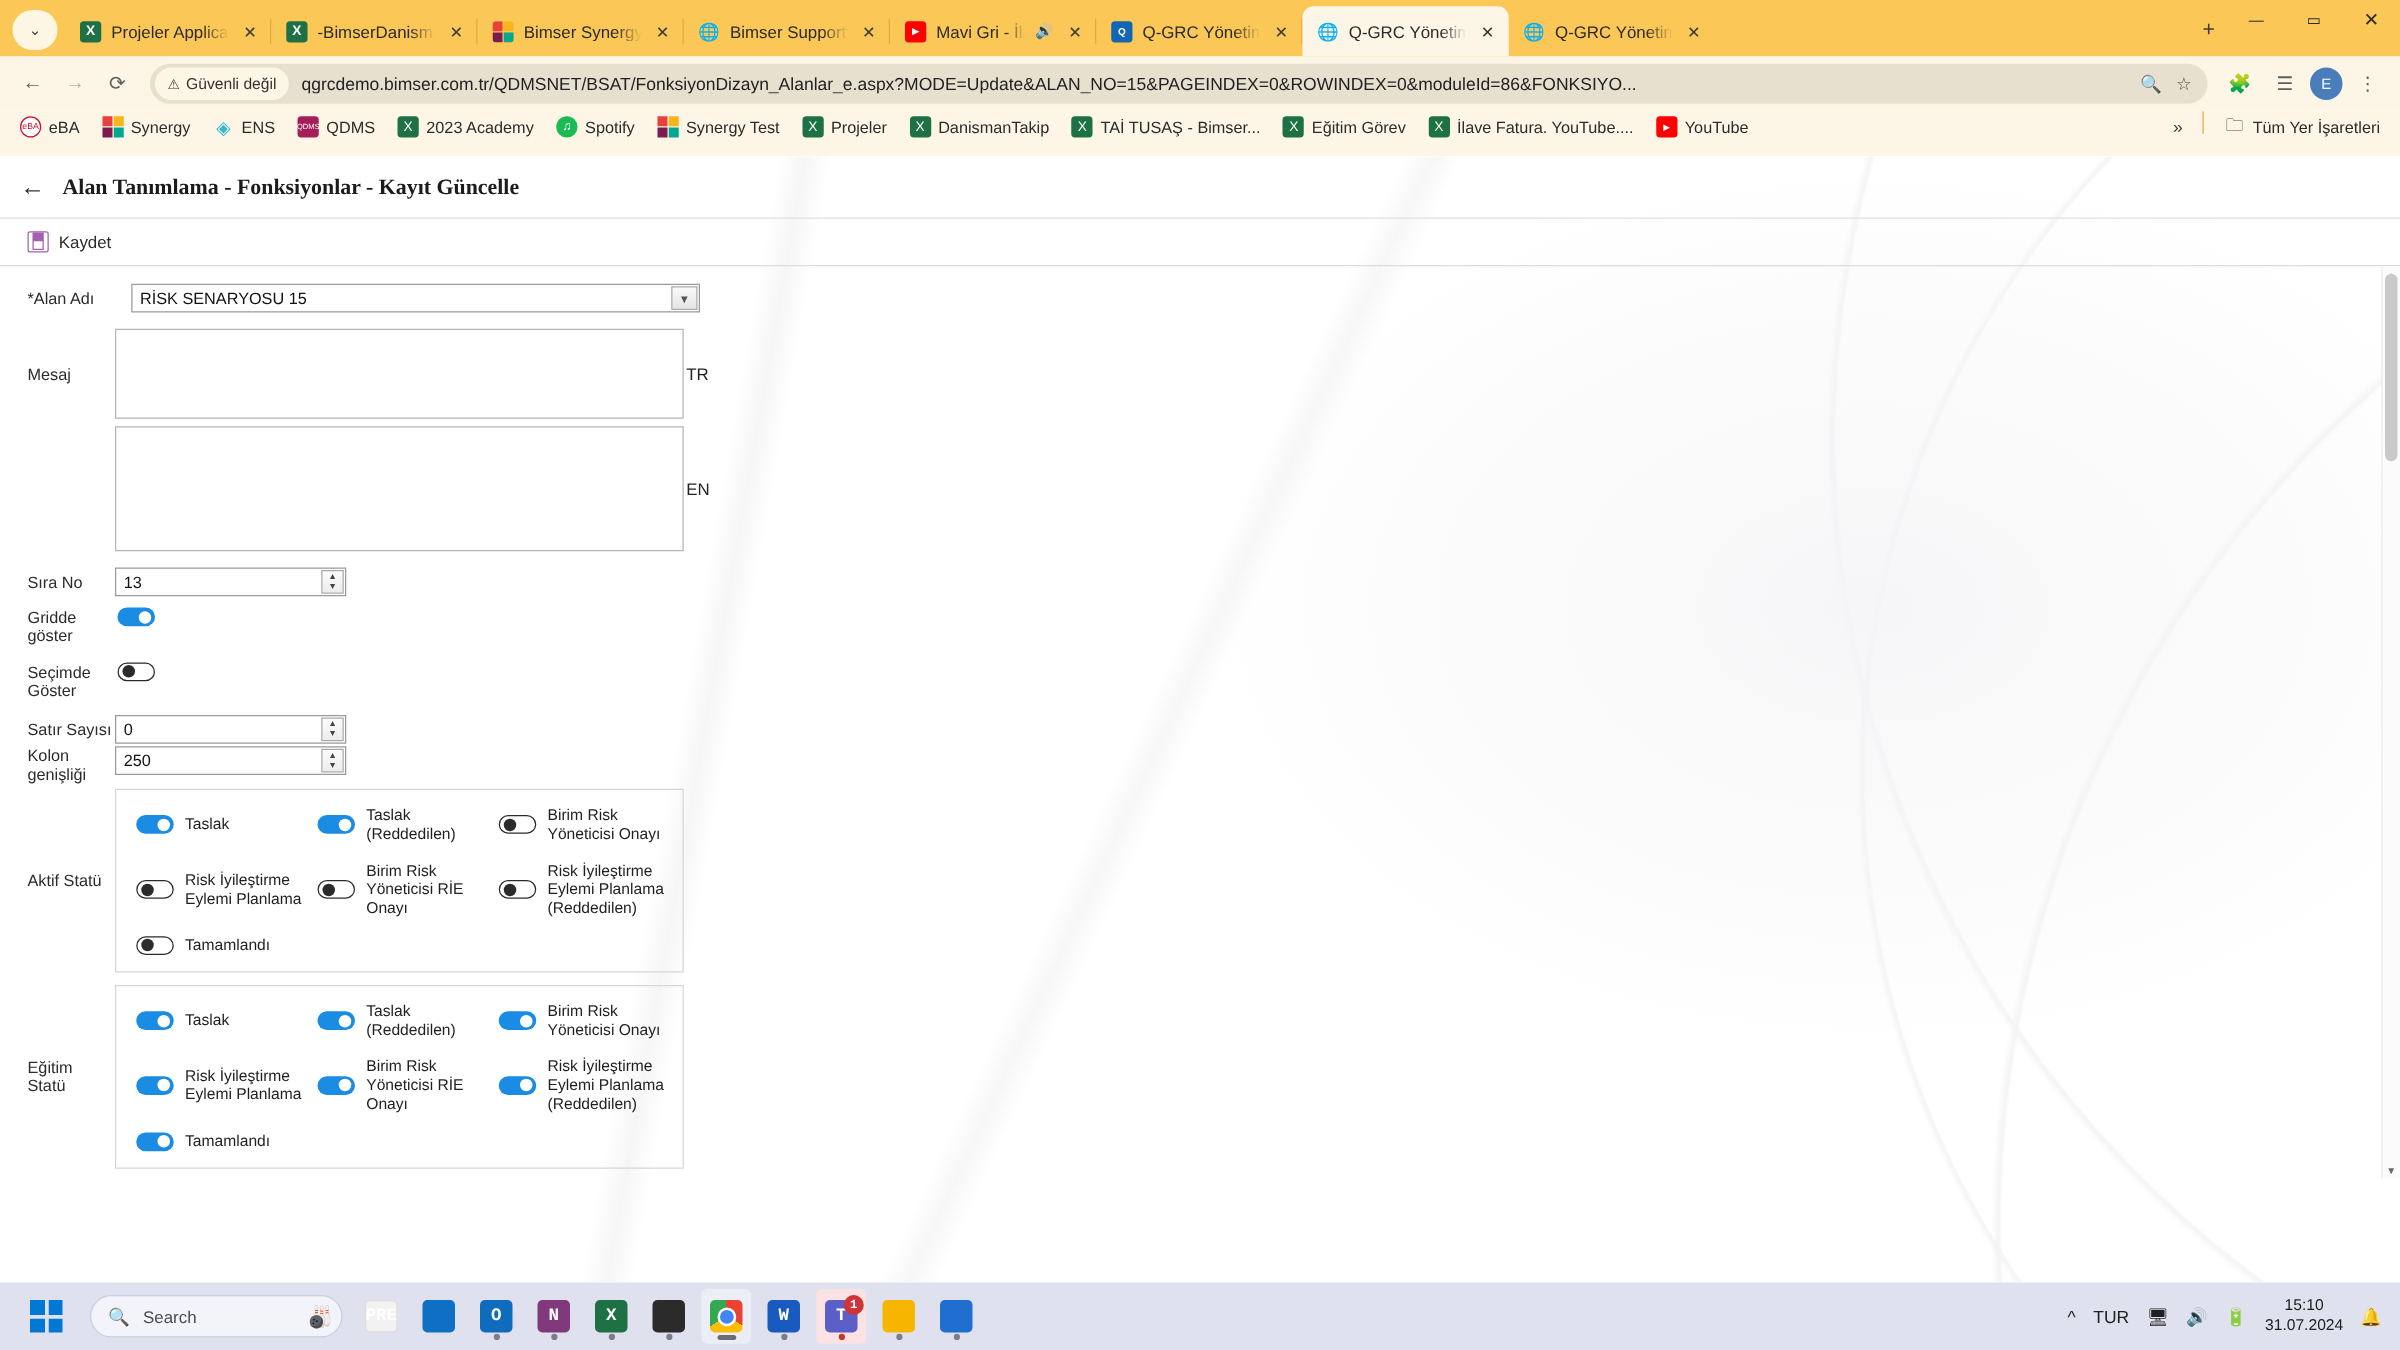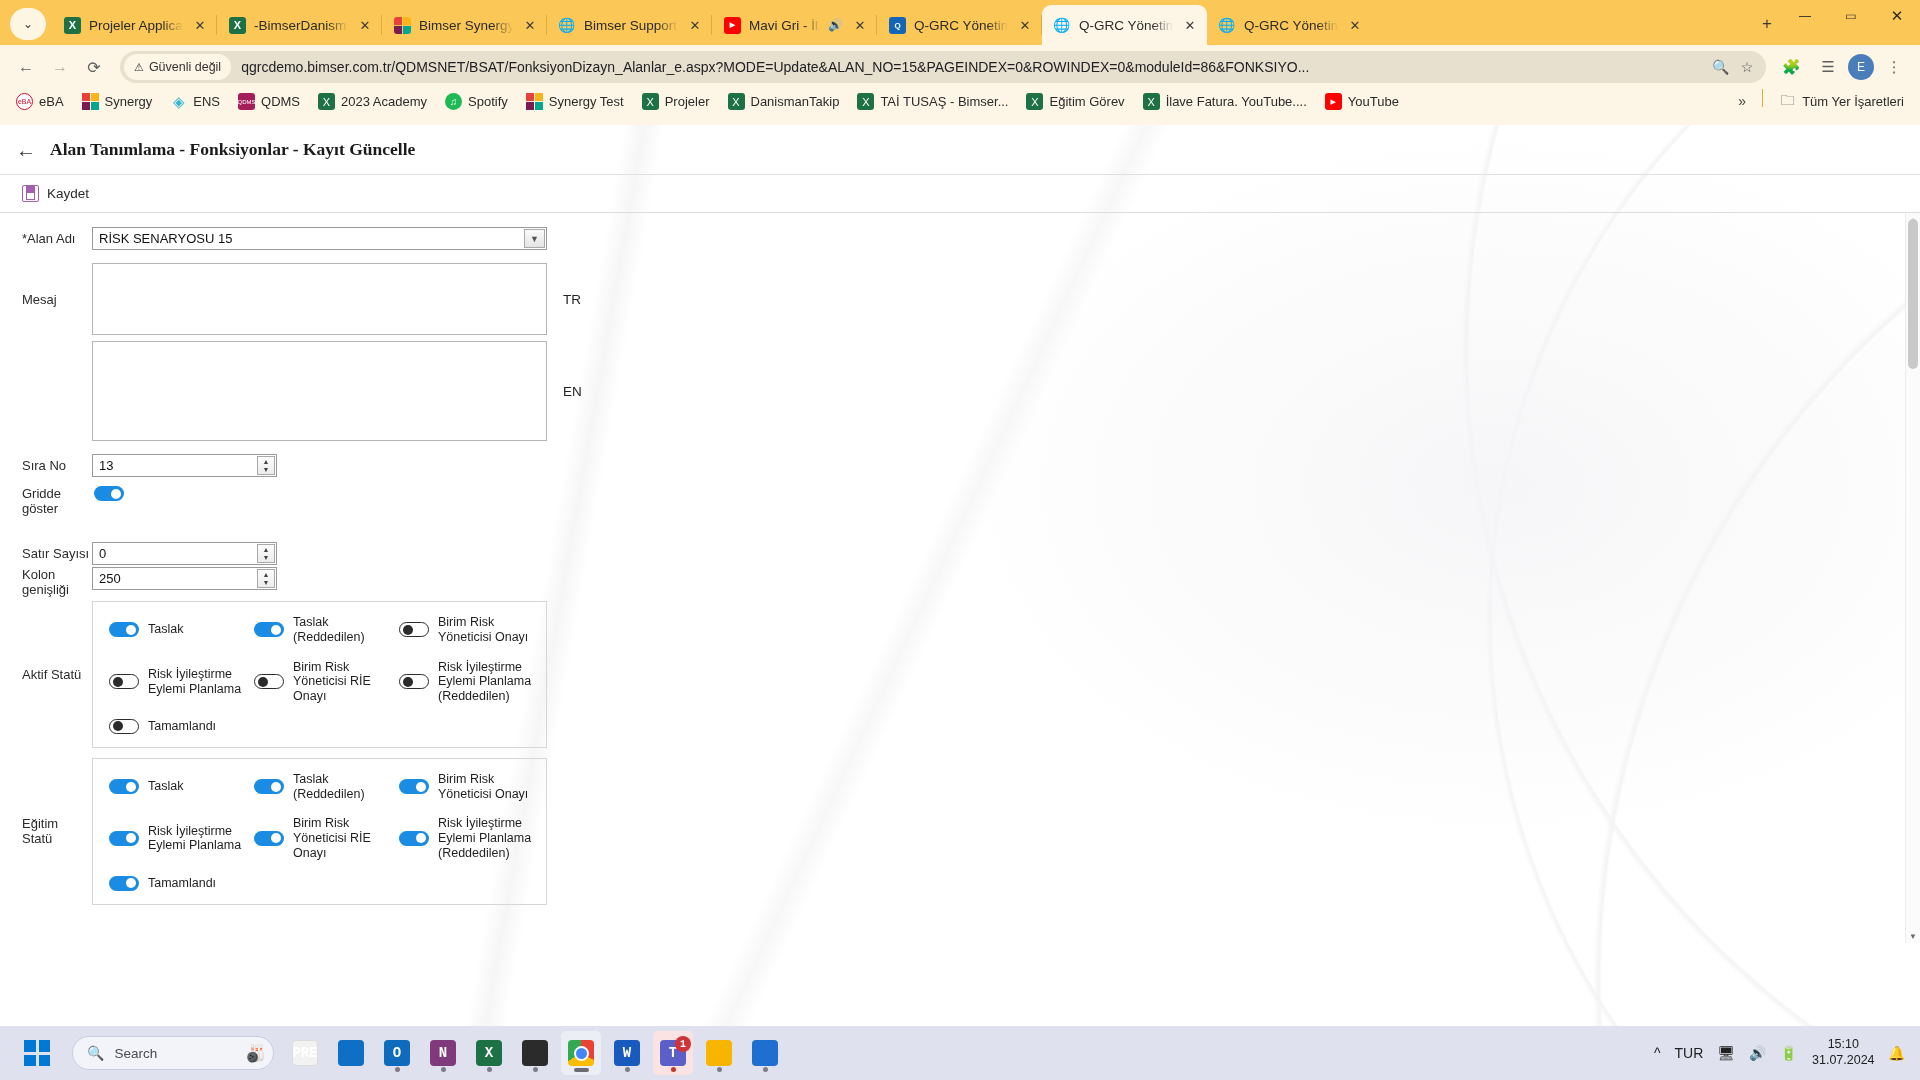--- a/index.html
+++ b/index.html
@@ -228,36 +228,37 @@
   }
   .lbl.mid { align-self: center; padding-top: 0; }
   .ctl { flex: none; }
 
   .sel {
     width: 455px; height: 23px;
     border: 1px solid #9a9a9a; background: #fff;
     display: flex; align-items: center;
     font-size: 13px; color: #111; padding-left: 6px;
     position: relative;
+    margin-left: 13px;
   }
   .sel .arrow {
     position: absolute; right: 1px; top: 1px; bottom: 1px; width: 21px;
     background: linear-gradient(#fafafa,#e4e4e4);
     border: 1px solid #a9a9a9;
     display: flex; align-items: center; justify-content: center;
     font-size: 9px; color: #555;
   }
 
   .ta {
     width: 455px; border: 1px solid #b5b5b5; background: #fff;
   }
   .ta.tr { height: 72px; }
   .ta.en { height: 100px; }
 
-  .langtag { margin-left: 16px; font-size: 13.5px; color: #222; align-self: center; }
+  .langtag { margin-left: 2px; font-size: 13.5px; color: #222; align-self: center; }
 
   .spin {
     width: 185px; height: 23px; border: 1px solid #9a9a9a; background: #fff;
     display: flex; align-items: center; position: relative;
     font-size: 13px; color: #111; padding-left: 6px;
   }
   .spin .sp {
     position: absolute; right: 1px; top: 1px; bottom: 1px; width: 18px;
     background: linear-gradient(#fcfcfc,#ececec); border: 1px solid #a9a9a9;
     display: flex; flex-direction: column; align-items: center; justify-content: center;
@@ -611,20 +612,26 @@
 
           <div class="row">
             <div class="lbl mid">Gridde göster</div>
             <div class="ctl" style="padding-left:2px;">
               <span class="toggle on"><span class="knob"></span></span>
             </div>
           </div>
 
           <div style="height:14px"></div>
 
+          <div class="row">
+            <div class="lbl mid">Seçimde Göster</div>
+            <div class="ctl" style="padding-left:2px;">
+              <span class="toggle off"><span class="knob"></span></span>
+            </div>
+          </div>
 
           <div style="height:12px"></div>
 
           <div class="row">
             <div class="lbl mid">Satır Sayısı</div>
             <div class="ctl">
               <div class="spin">
                 <span>0</span>
                 <span class="sp">
                     <i>▲</i>

